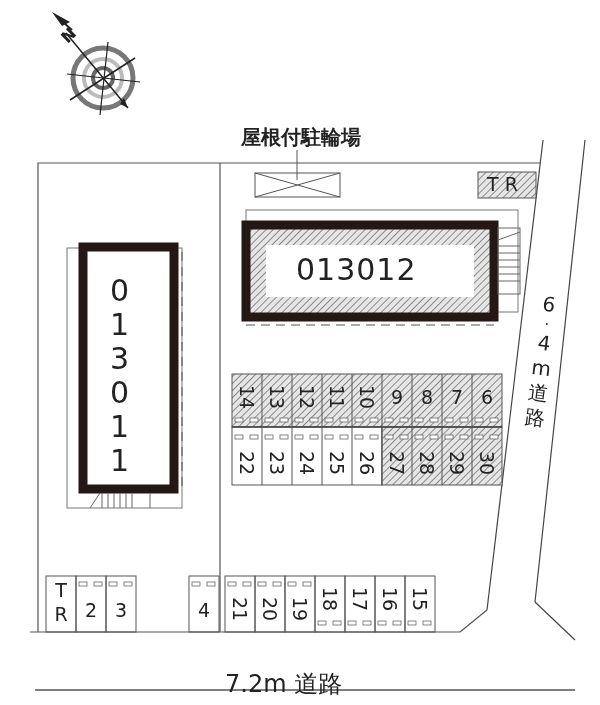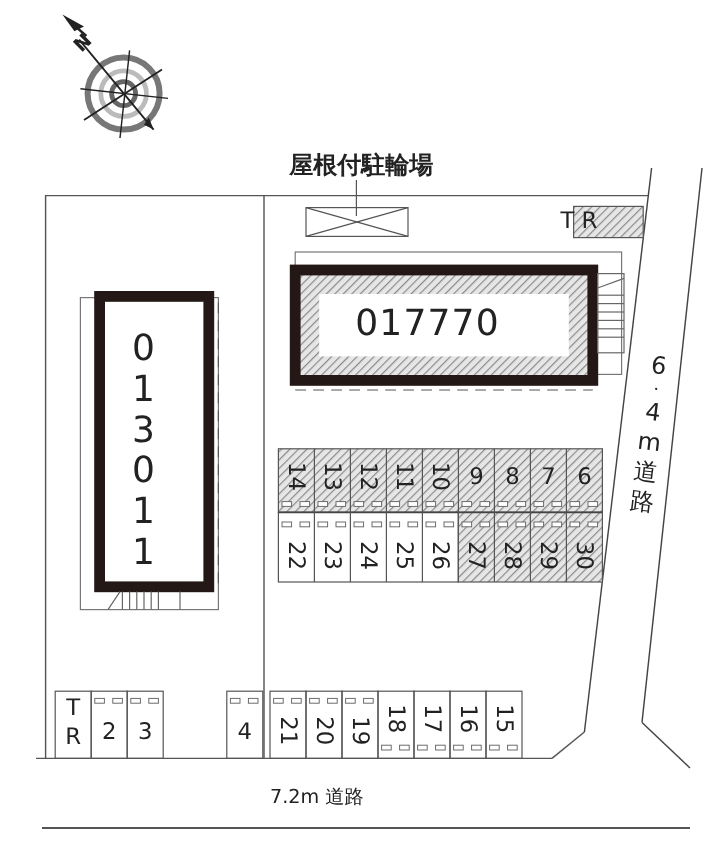--- a/index.html
+++ b/index.html
@@ -178,43 +178,43 @@
       <rect x="393" y="621" width="8" height="4"></rect>
     <rect x="408" y="621" width="8" height="4"></rect>
       <rect x="423" y="621" width="8" height="4"></rect>
   </g>
 </svg>
 
 <div class="lbl" style="left:62px;top:26px;font-size:16px;font-weight:bold;transform:rotate(-45deg);">N</div>
 
 <div class="lbl" style="left:241px;top:124px;font-size:20px;font-weight:bold;">屋根付駐輪場</div>
 
-<div class="lbl" style="left:467px;top:173px;font-size:19px;">T R</div>
-
-<div class="lbl" style="left:296px;top:252px;font-size:30px;letter-spacing:1px;">017770</div>
+<div class="lbl" style="left:487px;top:173px;font-size:19px;">T R</div>
+
+<div class="lbl" style="left:296px;top:252px;font-size:30px;letter-spacing:1px;">013012</div>
 
 <div class="vstack" style="left:110px;top:274px;font-size:30px;line-height:34px;">
   <span>0</span>
   <span>1</span>
   <span>3</span>
   <span>0</span>
   <span>1</span>
   <span>1</span>
 </div>
 
 <div class="vstack" style="left:532px;top:292px;font-size:20px;line-height:25px;transform:rotate(7deg);">
   <span>6</span>
   <span style="font-size:12px;line-height:14px;">・</span>
   <span>4</span>
   <span>m</span>
   <span>道</span>
   <span>路</span>
 </div>
 
-<div class="lbl" style="left:225px;top:654px;font-size:16px;">7.2m 道路</div>
+<div class="lbl" style="left:225px;top:668px;font-size:24px;">7.2m 道路</div>
 
 <div class="slot" style="left:232px;top:376px;width:30px;height:42px;">
     <span class="rot">14</span>
   </div>
 <div class="slot" style="left:262px;top:376px;width:30px;height:42px;">
     <span class="rot">13</span>
   </div>
 <div class="slot" style="left:292px;top:376px;width:30px;height:42px;">
     <span class="rot">12</span>
   </div>

